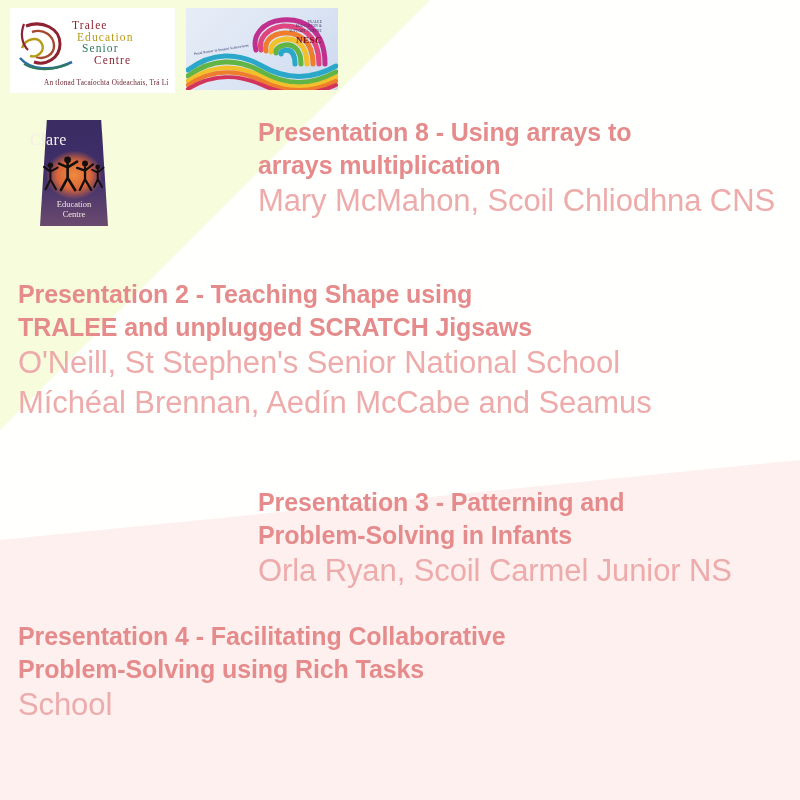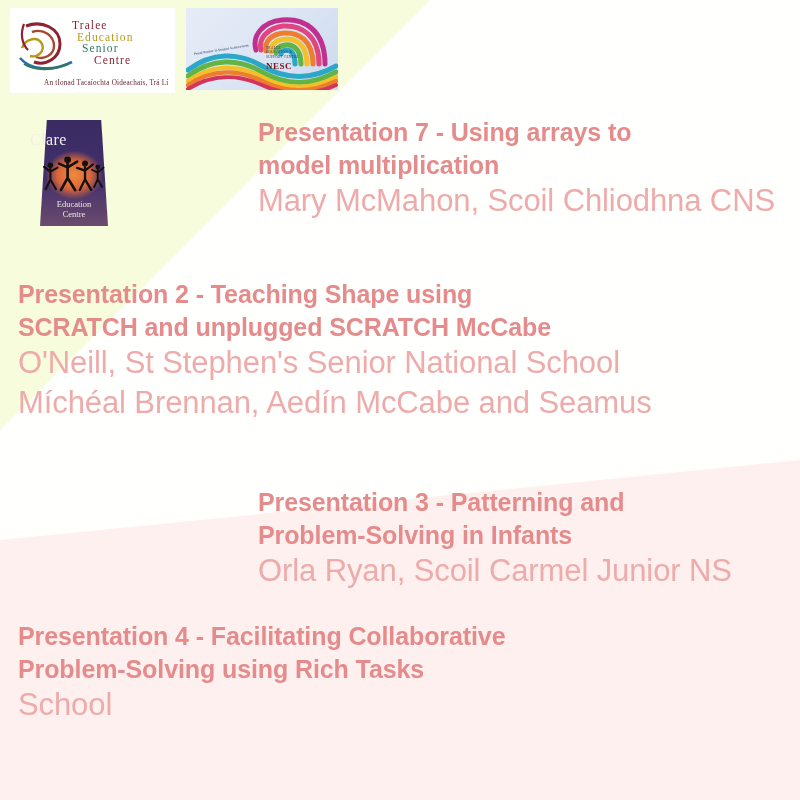--- a/index.html
+++ b/index.html
@@ -113,23 +113,23 @@
   
   #logo-nesc {
     left: 186px; top: 8px;
     width: 152px; height: 82px;
     background: linear-gradient(135deg, #e7edf7 0%, #dde6f4 45%, #ccd9ee 100%);
     overflow: hidden;
   }
   .nesc-inner { position: relative; width: 100%; height: 100%; }
   .nesc-badge {
     position: absolute;
-    right: 16px; top: 38px;
+    right: 16px; top: 12px;
     width: 56px;
-    text-align: left;
+    text-align: right;
     line-height: 1.25;
   }
   .nesc-badge .tiny {
     font-family: "Liberation Serif", "DejaVu Serif", serif;
     font-size: 3.4px;
     color: #3b2f63;
     letter-spacing: .3px;
     white-space: nowrap;
   }
   .nesc-badge .nesc-word {
@@ -306,28 +306,28 @@
         </svg>
         <div class="clare-title">Clare</div>
         <div class="clare-sub">
           <div>Education</div>
           <div>Centre</div>
         </div>
       </div>
     </div>
 
     <div class="pres-block" id="block-1">
-      <p class="pres-title">Presentation 7 - Using arrays to</p>
-      <p class="pres-title">model multiplication</p>
+      <p class="pres-title">Presentation 8 - Using arrays to</p>
+      <p class="pres-title">arrays multiplication</p>
       <p class="pres-author">Mary McMahon, Scoil Chliodhna CNS</p>
     </div>
 
     <div class="pres-block" id="block-2">
       <p class="pres-title">Presentation 2 - Teaching Shape using</p>
-      <p class="pres-title">SCRATCH and unplugged SCRATCH McCabe</p>
+      <p class="pres-title">TRALEE and unplugged SCRATCH Jigsaws</p>
       <p class="pres-author">O'Neill, St Stephen's Senior National School</p>
       <p class="pres-author">Míchéal Brennan, Aedín McCabe and Seamus</p>
     </div>
 
     <div class="pres-block" id="block-3">
       <p class="pres-title">Presentation 3 - Patterning and</p>
       <p class="pres-title">Problem-Solving in Infants</p>
       <p class="pres-author">Orla Ryan, Scoil Carmel Junior NS</p>
     </div>
 

